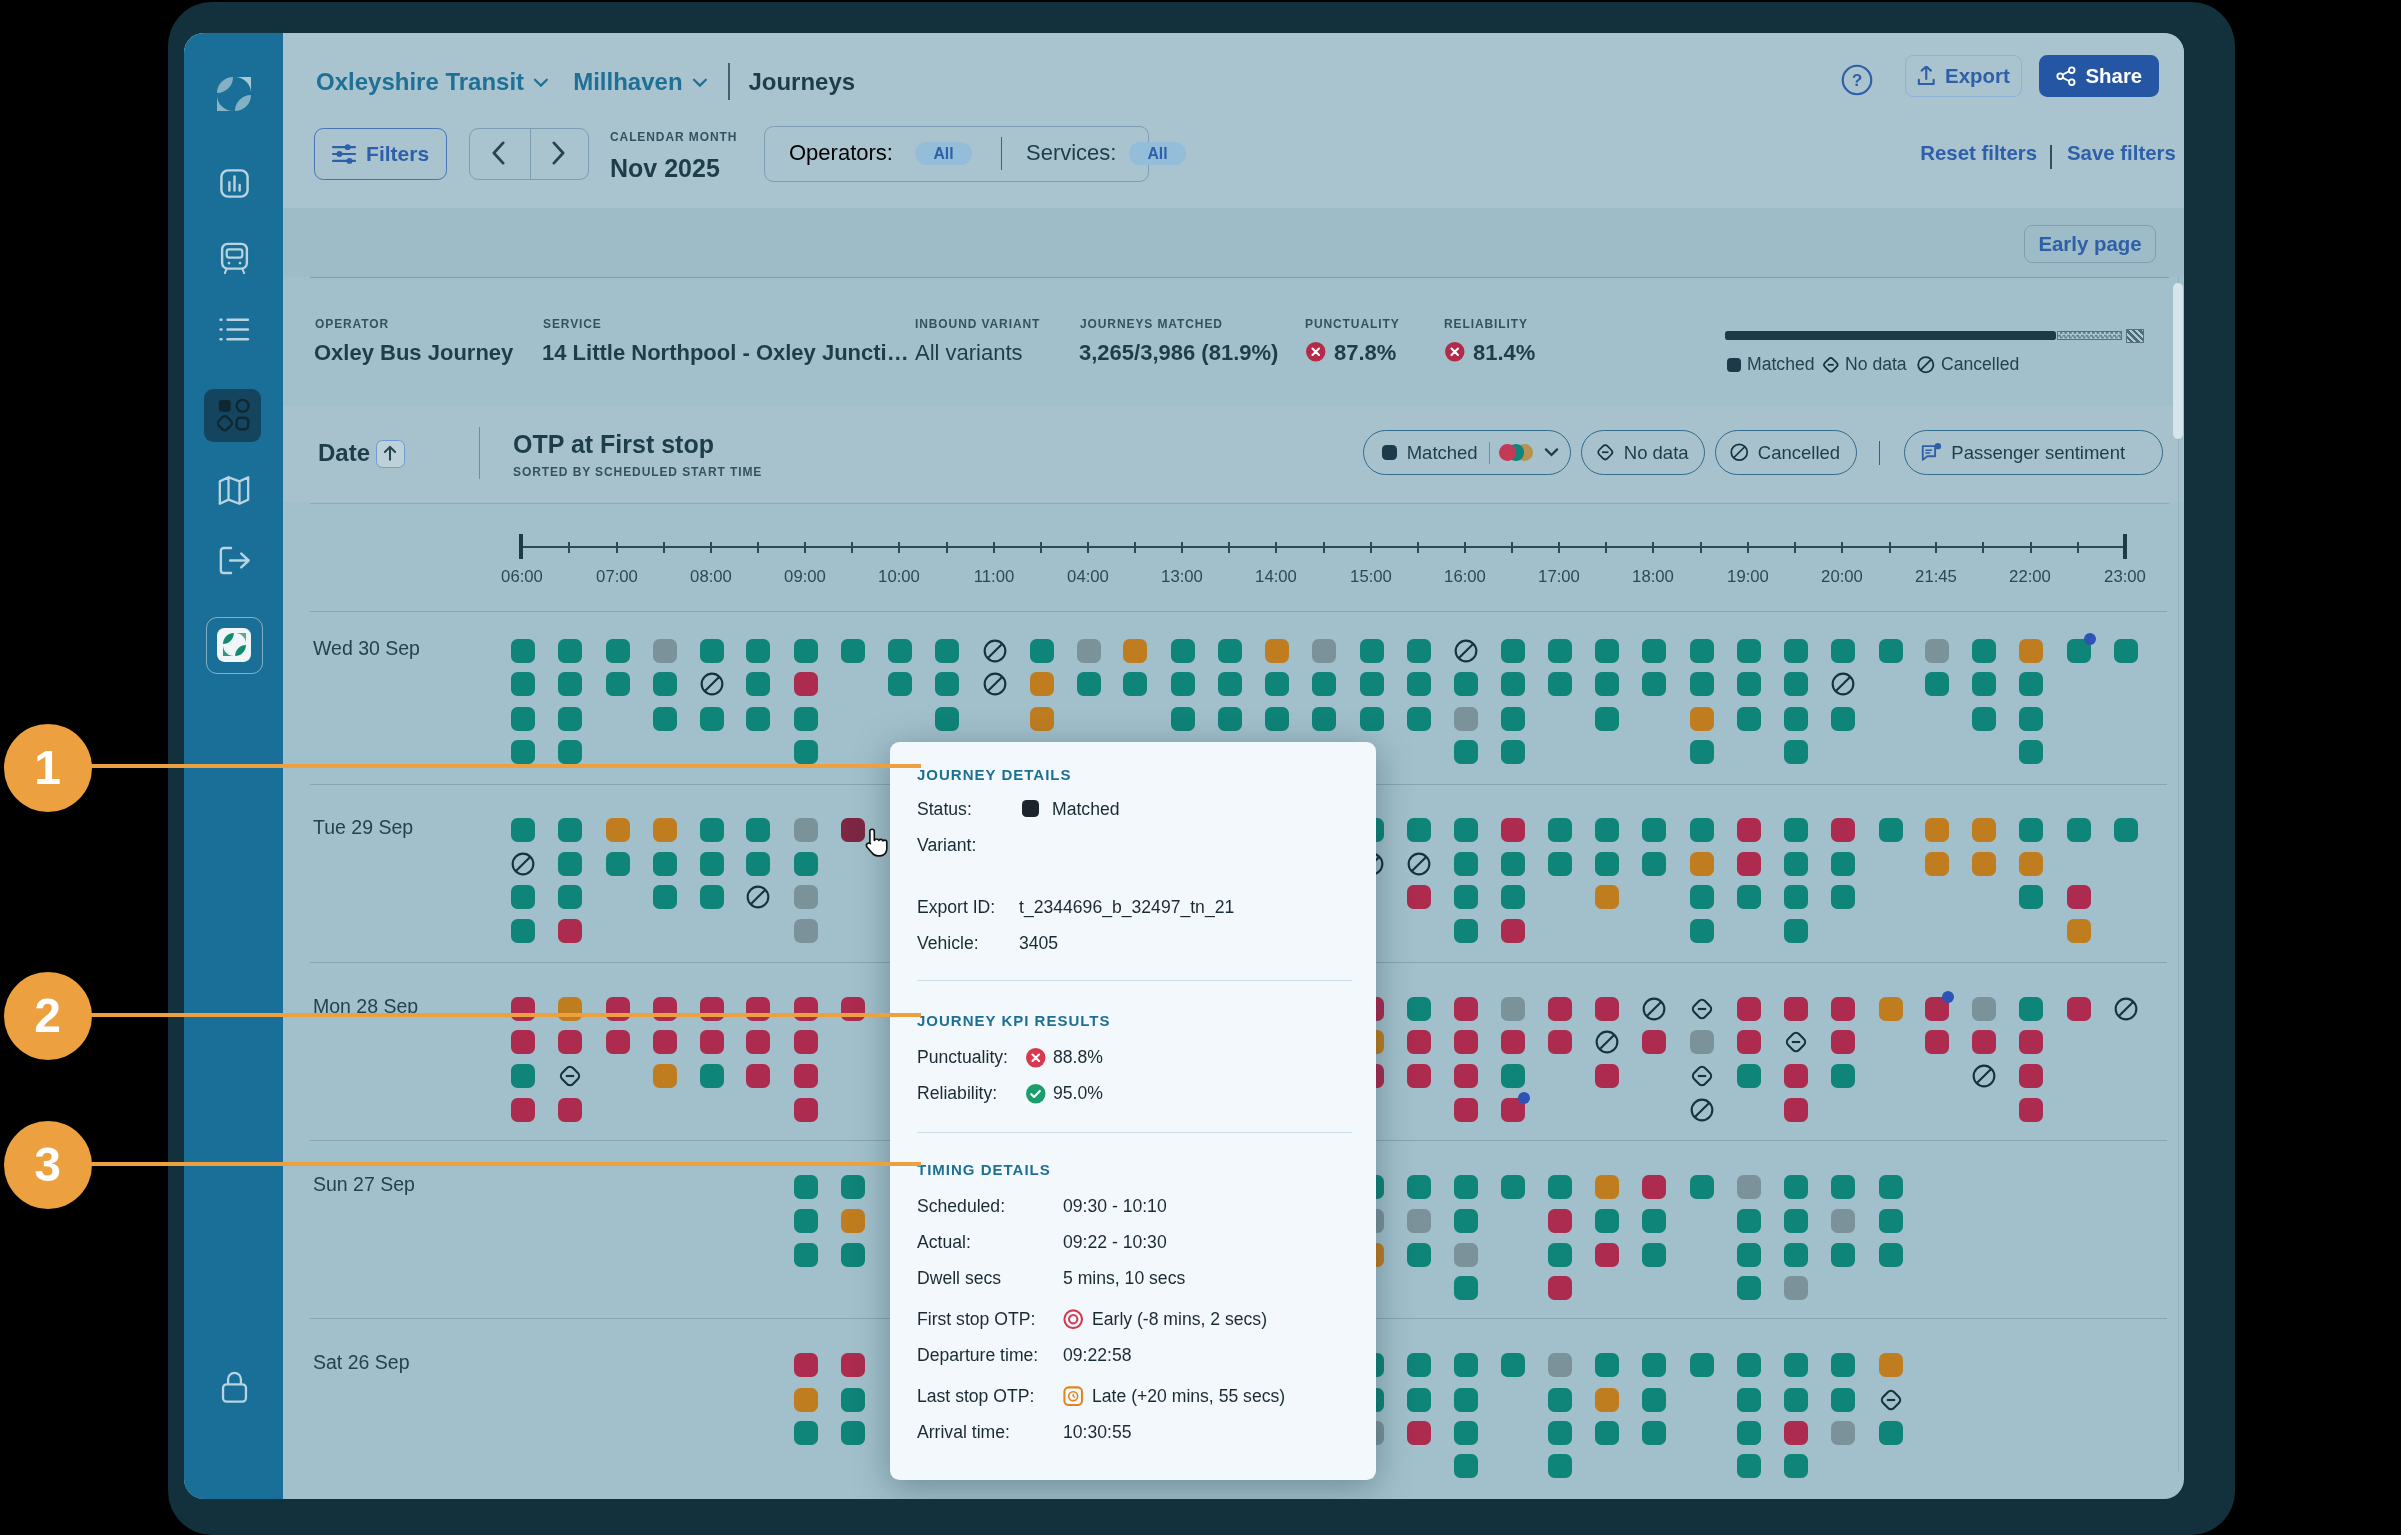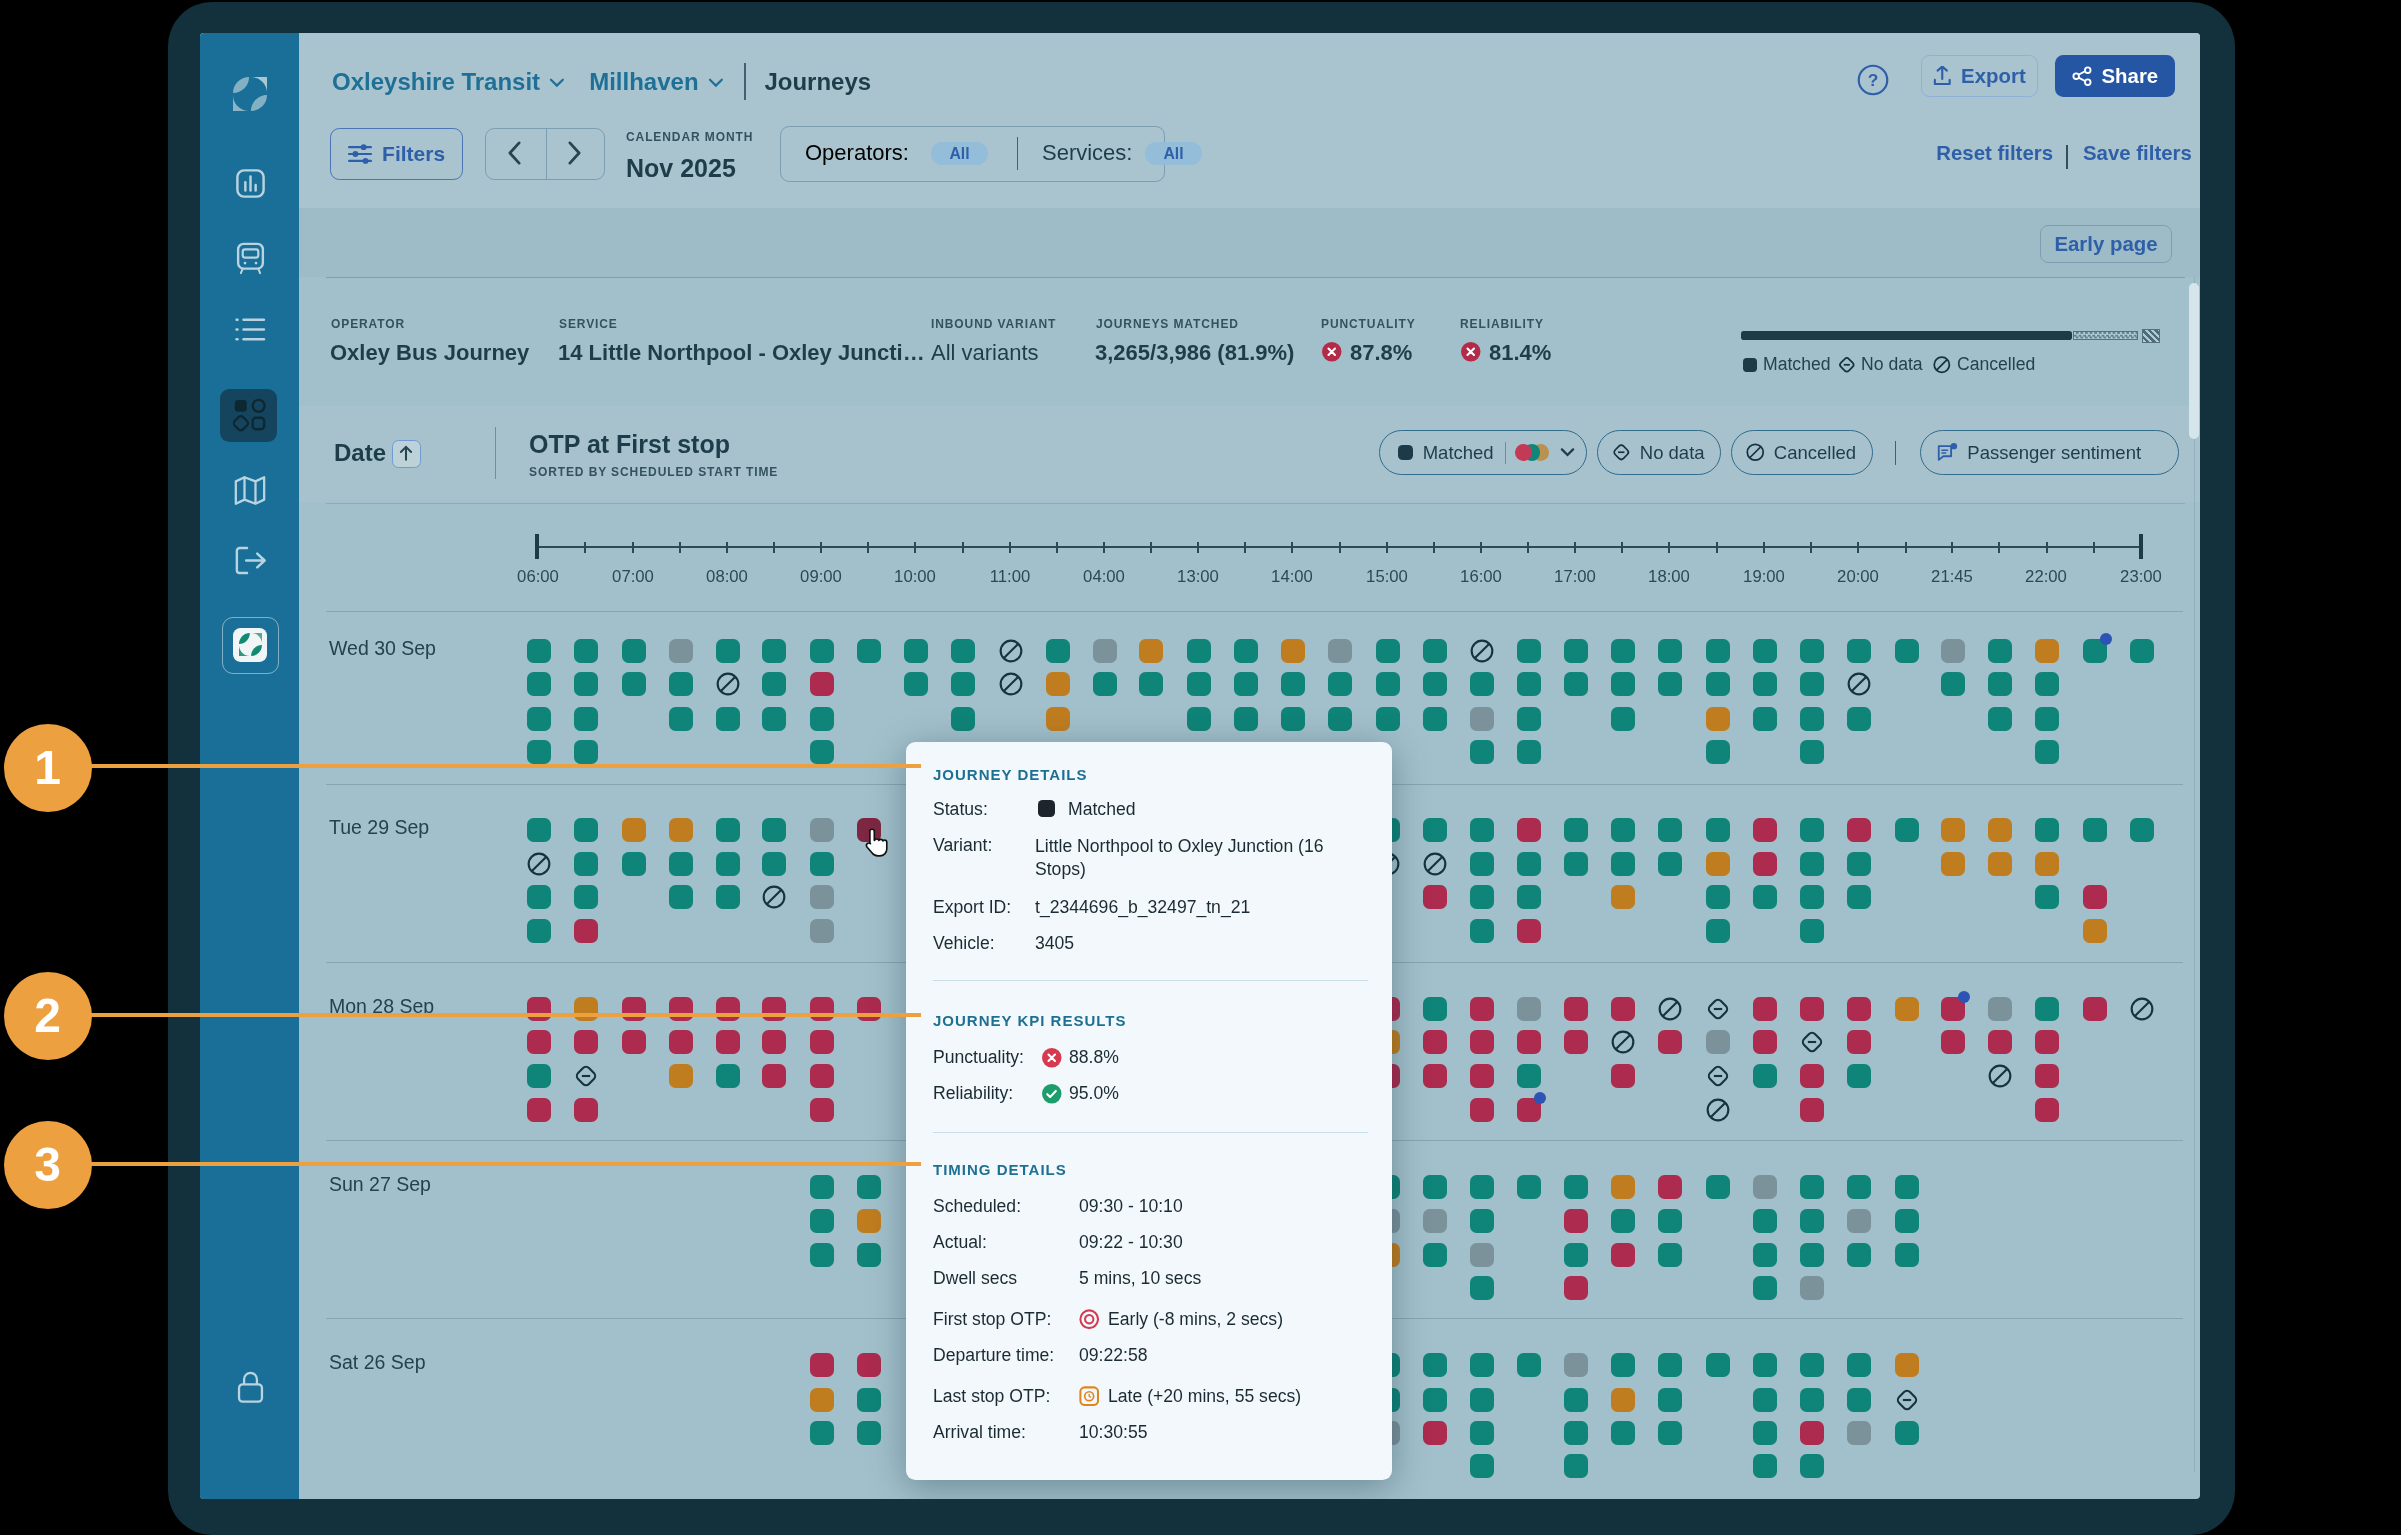--- a/index.html
+++ b/index.html
@@ -1,16 +1,16 @@
 <!DOCTYPE html>
 <html style="font-size:15px"><head><meta charset="utf-8"><style>
 *{margin:0;padding:0;box-sizing:border-box}
 html,body{width:2401px;height:1535px;background:#000;font-family:"Liberation Sans",sans-serif;overflow:hidden}
 #frame{position:absolute;left:168px;top:1.9px;width:2067px;height:1533px;background:#13313d;border-radius:44px}
-#app{position:absolute;left:200px;top:33px;width:2000px;height:1466px;border-radius:4px;overflow:hidden;background:#a2c0cb}
+#app{position:absolute;left:184px;top:33px;width:2000px;height:1466px;border-radius:20px;overflow:hidden;background:#a2c0cb}
 .abs{position:absolute}
 .sq{position:absolute;width:24px;height:24px;border-radius:6.5px}
 .ic{position:absolute;width:24px;height:24px}
 .hairline{position:absolute;left:126px;right:16.7px;height:0.9px;background:rgba(66,98,110,.28)}
 .daylab{position:absolute;left:129px;font-size:19.5px;color:#24424e}
 .chip{position:absolute;height:45px;border:1.9px solid #2f6c8e;border-radius:23px;display:flex;align-items:center;color:#1e3d4a;font-size:18.5px}
 .tl{font-size:16.7px;color:#2a4955;position:absolute;transform:translateX(-50%)}
 .tip-row{position:absolute;left:733px;font-size:17.6px;color:#1b2b33;white-space:nowrap}
 .tip-title{position:absolute;left:733px;font-size:15px;font-weight:700;letter-spacing:1px;color:#1d7094}
 .lab{position:absolute;font-size:12px;font-weight:700;letter-spacing:0.9px;color:#33525f}
@@ -664,21 +664,20 @@
 <div class="sq" style="left:1364px;top:1421px;background:#0f8478"></div>
 <div class="sq" style="left:1553px;top:1421px;background:#0f8478"></div>
 <div class="sq" style="left:1600px;top:1421px;background:#0f8478"></div>
 
 <div style="position:absolute;left:706px;top:709px;width:486px;height:738px;border-radius:9.3px;background:#f2f8fb;box-shadow:0 7.4px 37px rgba(10,40,55,.35)"></div>
 <div class="tip-title" style="top:733px">JOURNEY DETAILS</div>
 <div class="tip-row" style="top:766px">Status:</div>
 <div style="position:absolute;left:838px;top:767px;width:16.7px;height:16.7px;border-radius:4.6px;background:#1d242b"></div>
 <div class="tip-row" style="left:868px;top:766px">Matched</div>
 <div class="tip-row" style="top:802px">Variant:</div>
-<div class="tip-row" style="left:835px;top:802px;width:322px;white-space:normal;line-height:23px">Little Northpool to Oxley Junction (16 Stops)</div>
 <div class="tip-row" style="top:864px">Export ID:</div>
 <div class="tip-row" style="left:835px;top:864px">t_2344696_b_32497_tn_21</div>
 <div class="tip-row" style="top:900px">Vehicle:</div>
 <div class="tip-row" style="left:835px;top:900px">3405</div>
 <div style="position:absolute;left:733px;top:947px;width:435px;height:1.4px;background:#c8dde8"></div>
 <div class="tip-title" style="top:979px">JOURNEY KPI RESULTS</div>
 <div class="tip-row" style="top:1014px">Punctuality:</div>
 <svg style="position:absolute;left:842px;top:1015px" width="19.5" height="19.5" viewBox="0 0 24 24">
       <circle cx="12" cy="12" r="12" fill="#d53a50"></circle>
       <path d="M8 8l8 8M16 8l-8 8" stroke="#fff" stroke-width="2.6" stroke-linecap="round"></path>

